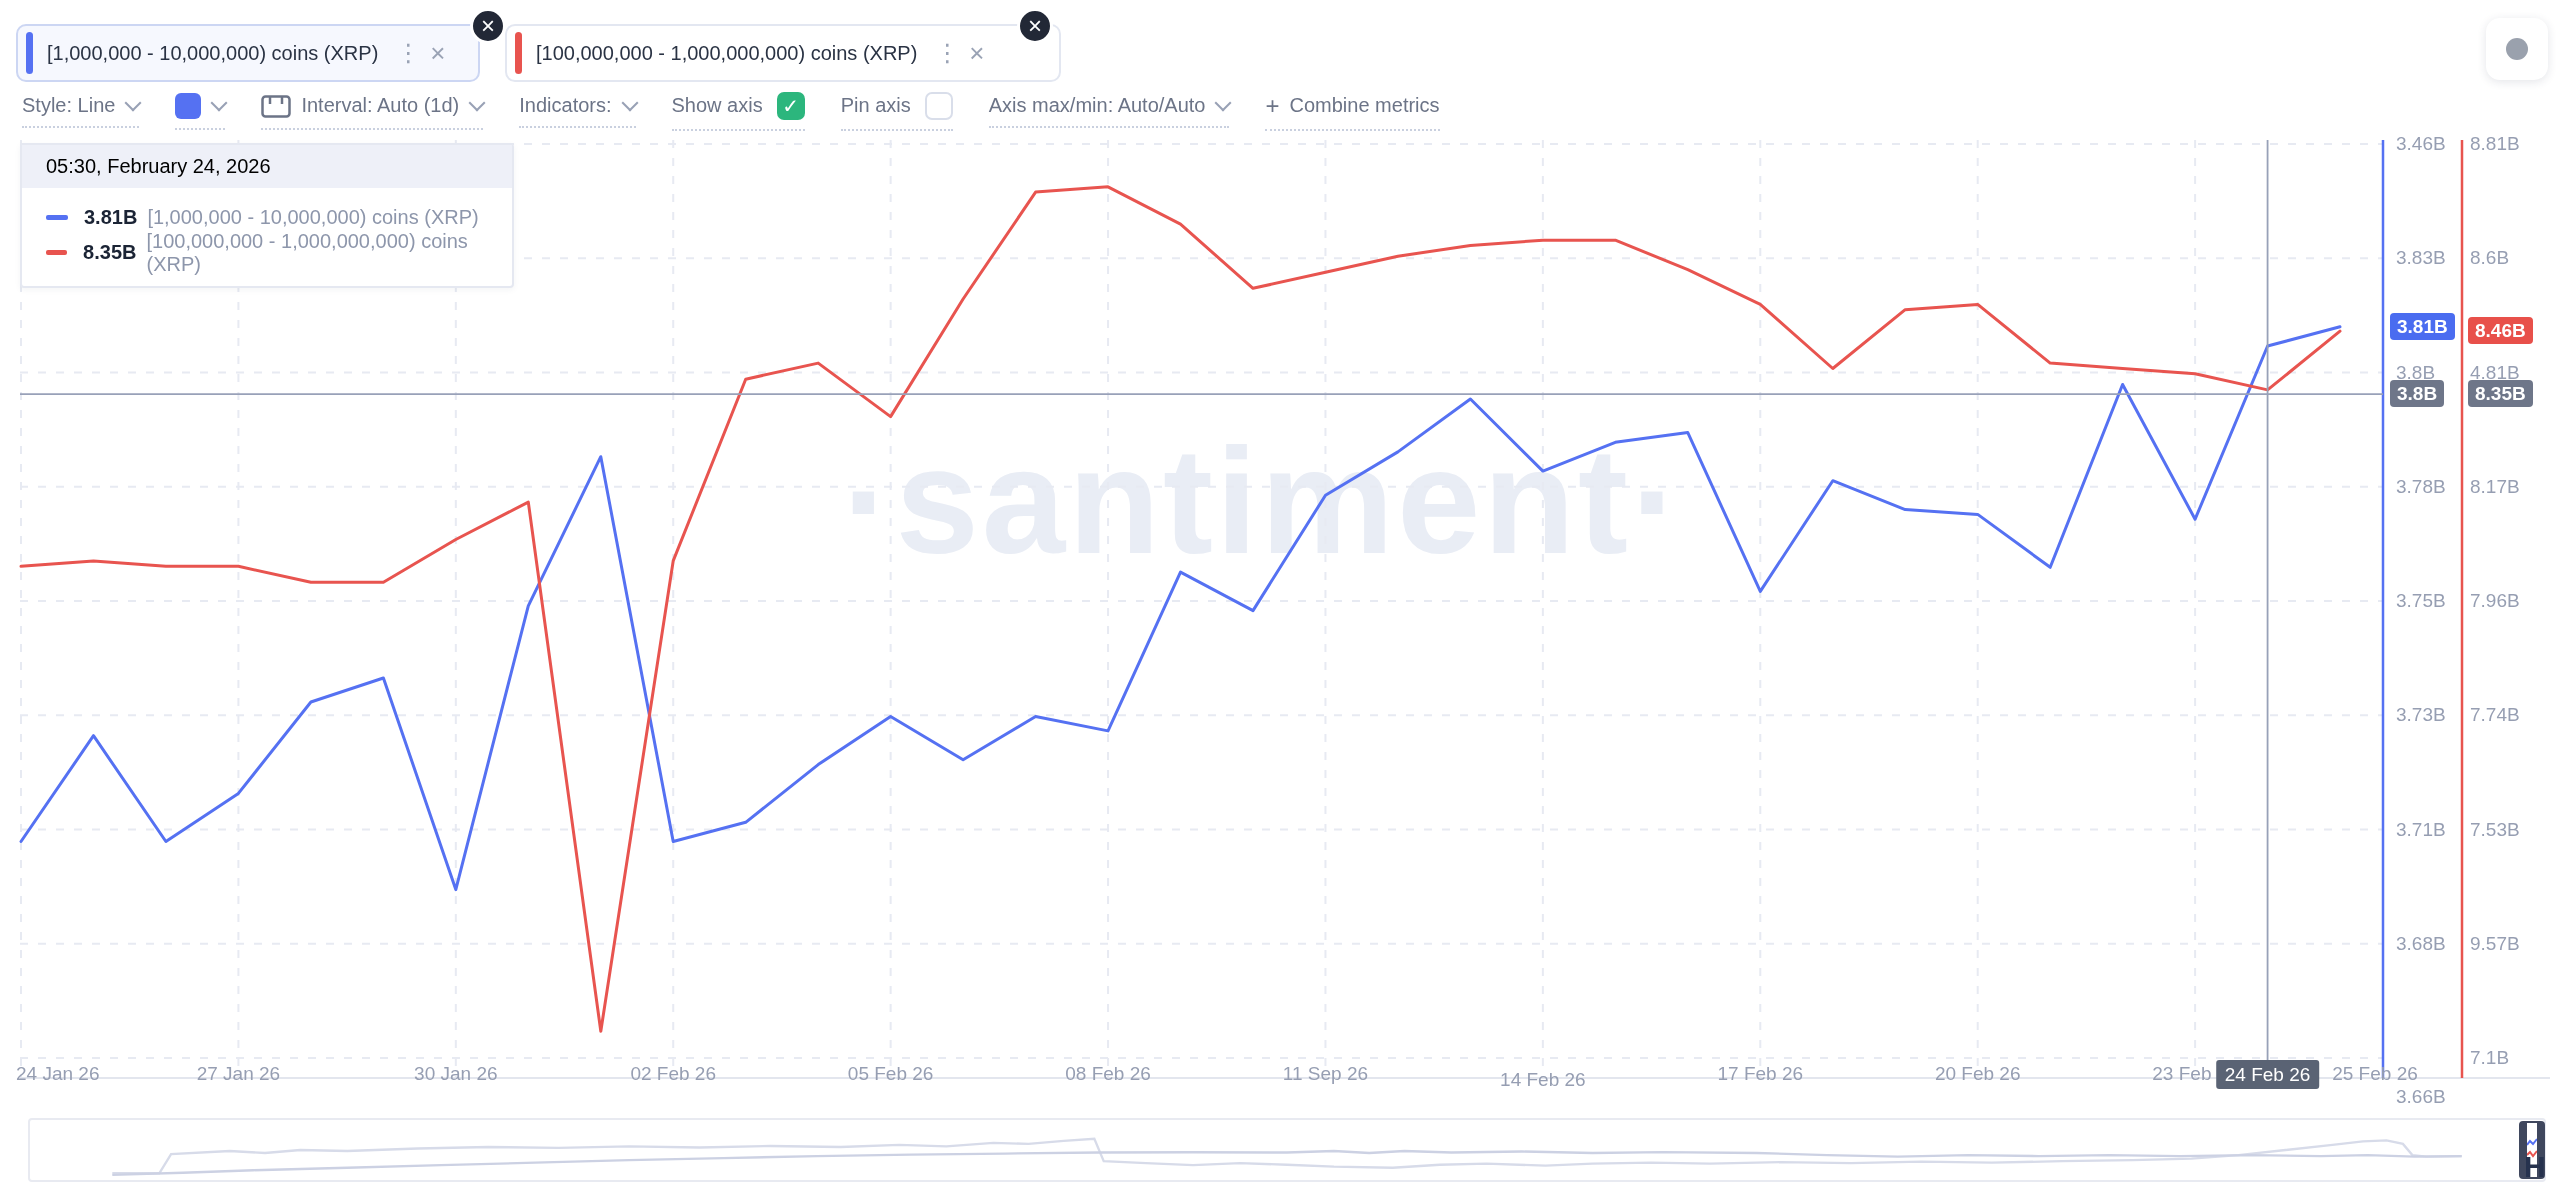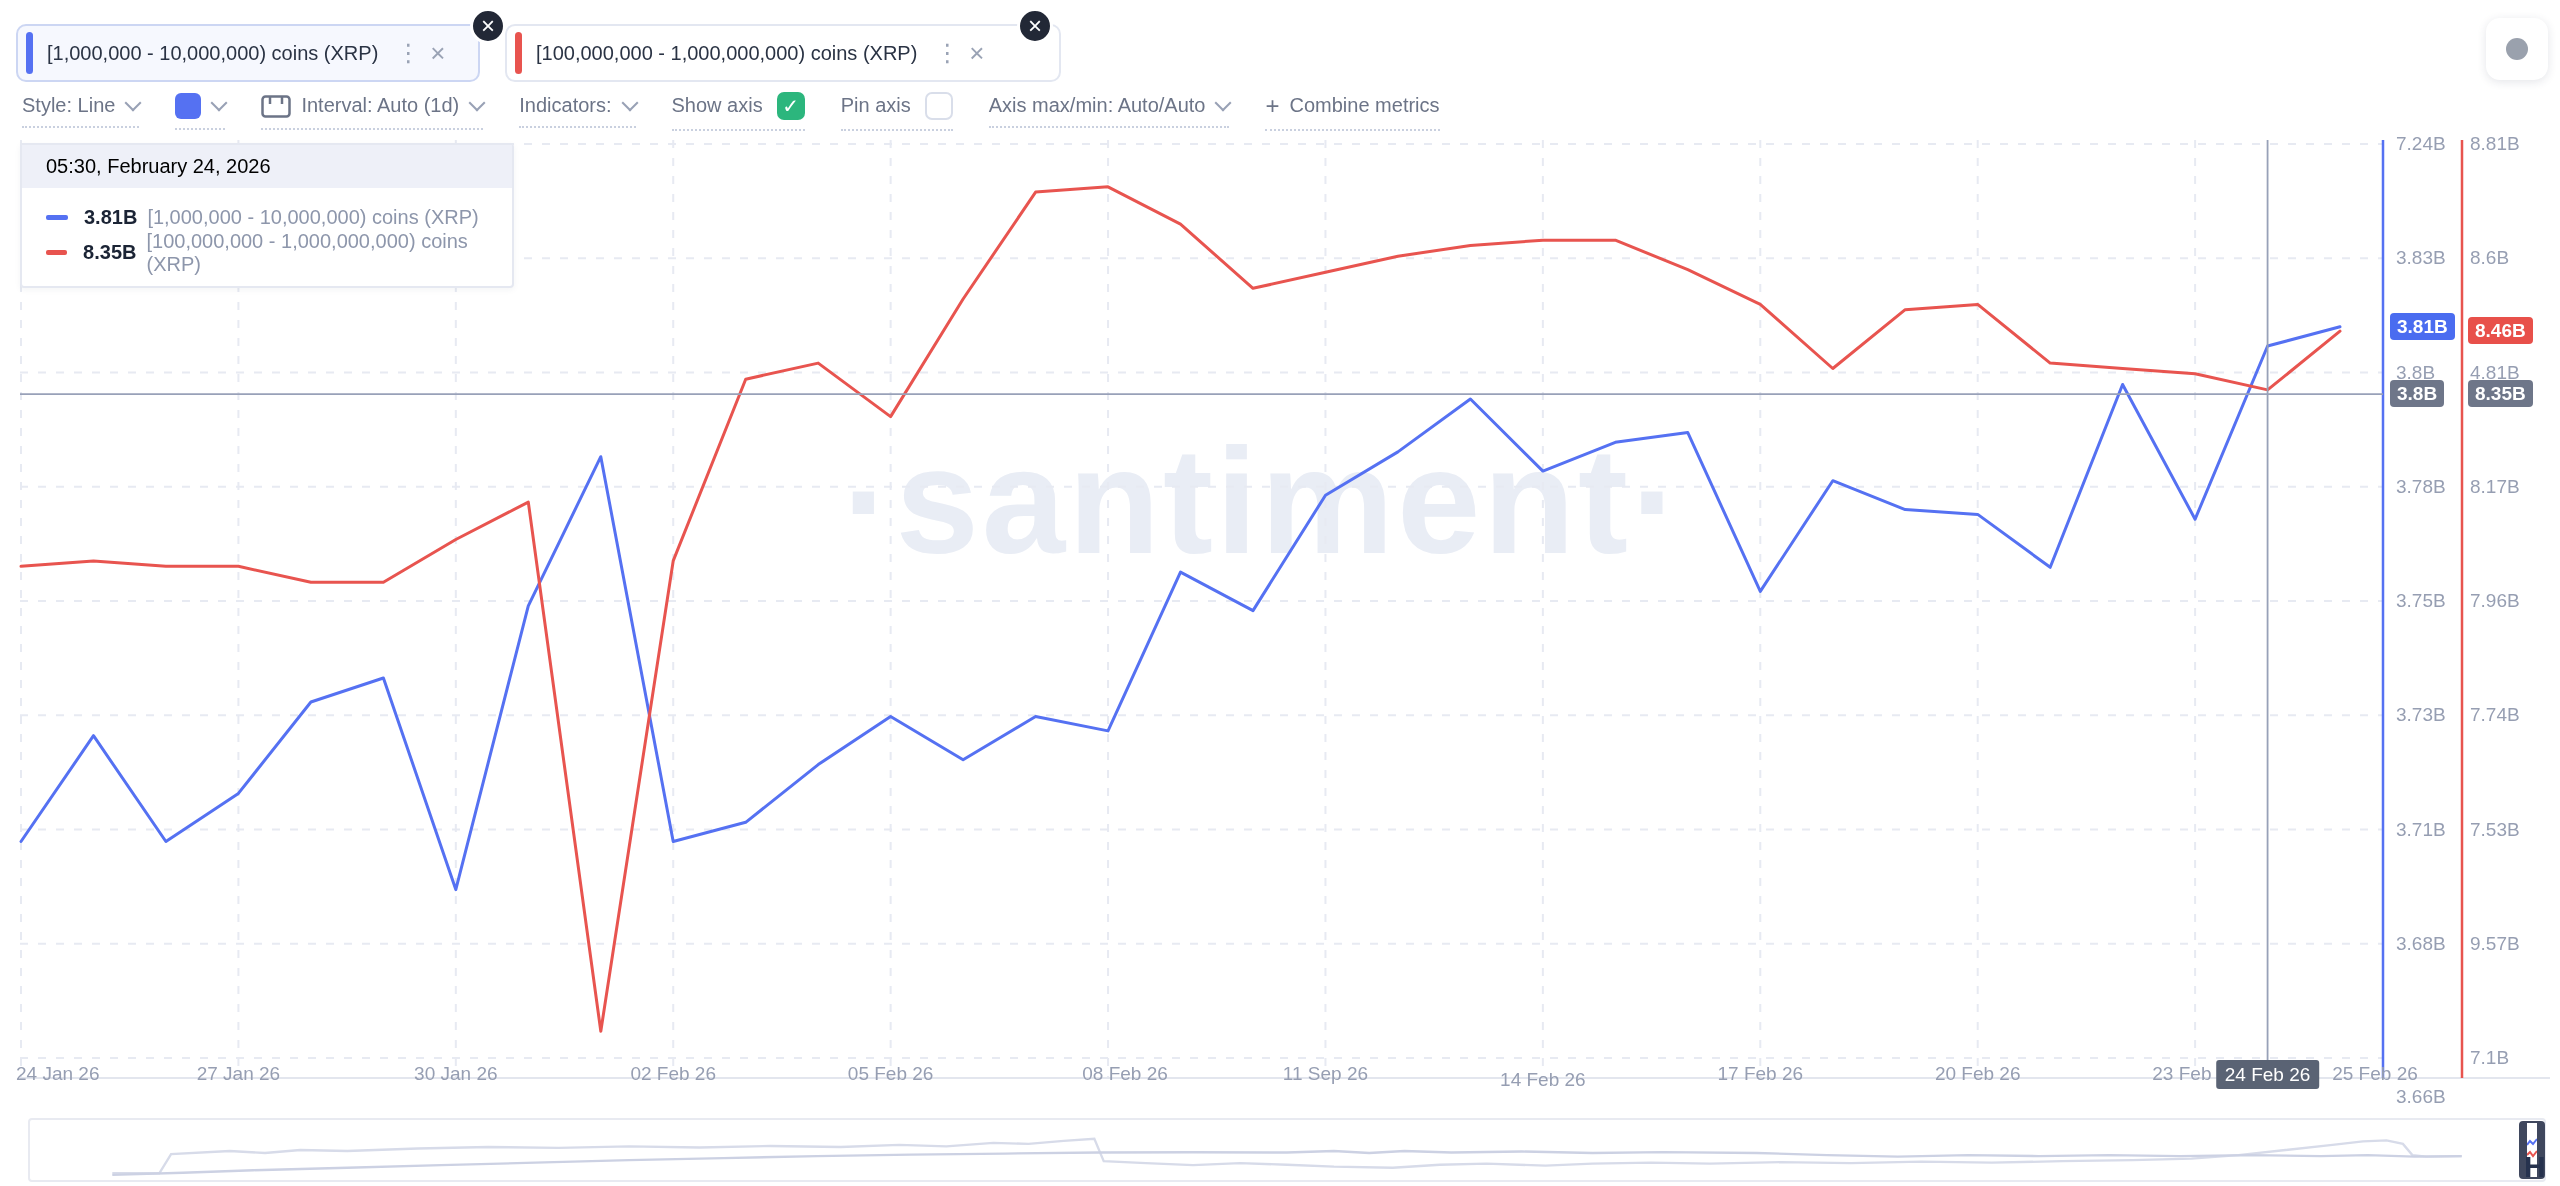--- a/index.html
+++ b/index.html
@@ -149,21 +149,21 @@
   <g id="g-series">
       <polyline points="21.0,841.5 93.5,735.7 165.9,841.5 238.4,793.4 310.9,702.0 383.4,678.0 455.8,889.6 528.3,605.8 600.8,456.7 673.2,841.5 745.7,822.3 818.2,764.6 890.6,716.5 963.1,759.7 1035.6,716.5 1108.0,730.9 1180.5,572.1 1253.0,610.6 1325.5,495.2 1397.9,451.9 1470.4,399.0 1542.9,471.1 1615.3,442.3 1687.8,432.6 1760.3,591.4 1832.8,480.7 1905.2,509.6 1977.7,514.4 2050.2,567.3 2122.6,384.5 2195.1,519.2 2267.6,346.0 2340.0,326.8" fill="none" stroke="#5571f2" stroke-width="3" stroke-linejoin="round" stroke-linecap="round"></polyline>
       <polyline points="21.0,566.3 93.5,560.9 165.9,566.3 238.4,566.3 310.9,582.3 383.4,582.3 455.8,539.5 528.3,502.1 600.8,1031.3 673.2,560.9 745.7,379.2 818.2,363.1 890.6,416.6 963.1,299.0 1035.6,192.1 1108.0,186.8 1180.5,224.2 1253.0,288.3 1325.5,272.3 1397.9,256.2 1470.4,245.6 1542.9,240.2 1615.3,240.2 1687.8,269.6 1760.3,304.4 1832.8,368.5 1905.2,309.7 1977.7,304.4 2050.2,363.1 2122.6,368.5 2195.1,373.8 2267.6,389.9 2340.0,331.1" fill="none" stroke="#e8544f" stroke-width="3" stroke-linejoin="round" stroke-linecap="round"></polyline>
     </g>
   <g id="g-cross">
       <line x1="2267.57" y1="140" x2="2267.57" y2="1078" stroke="#98a1b8" stroke-width="1.8"></line>
       <line x1="20" y1="394.1473684210529" x2="2383" y2="394.1473684210529" stroke="#98a1b8" stroke-width="1.8"></line>
     </g>
 </svg>
 <div id="yticks-left">
-    <span class="ytick" style="left: 2396px; top: 133px;">7.24B</span>
+    <span class="ytick" style="left: 2396px; top: 133px;">3.46B</span>
     <span class="ytick" style="left: 2396px; top: 247.25px;">3.83B</span>
     <span class="ytick" style="left: 2396px; top: 361.5px;">3.8B</span>
     <span class="ytick" style="left: 2396px; top: 475.75px;">3.78B</span>
     <span class="ytick" style="left: 2396px; top: 590px;">3.75B</span>
     <span class="ytick" style="left: 2396px; top: 704.25px;">3.73B</span>
     <span class="ytick" style="left: 2396px; top: 818.5px;">3.71B</span>
     <span class="ytick" style="left: 2396px; top: 932.75px;">3.68B</span>
     <span class="ytick" style="left: 2396px; top: 1086px;">3.66B</span>
   </div>
 <div id="yticks-right">
@@ -176,21 +176,21 @@
     <span class="ytick" style="left: 2470px; top: 818.5px;">7.53B</span>
     <span class="ytick" style="left: 2470px; top: 932.75px;">9.57B</span>
     <span class="ytick" style="left: 2470px; top: 1047px;">7.1B</span>
   </div>
 <div id="xticks">
     <span class="xtick" style="transform: none; left: 16px; top: 1063px;">24 Jan 26</span>
     <span class="xtick" style="left: 238.41px; top: 1063px;">27 Jan 26</span>
     <span class="xtick" style="left: 455.82px; top: 1063px;">30 Jan 26</span>
     <span class="xtick" style="left: 673.23px; top: 1063px;">02 Feb 26</span>
     <span class="xtick" style="left: 890.64px; top: 1063px;">05 Feb 26</span>
-    <span class="xtick" style="left: 1108.05px; top: 1063px; margin-left: 17px;">08 Feb 26</span>
+    <span class="xtick" style="left: 1108.05px; top: 1063px;">08 Feb 26</span>
     <span class="xtick" style="left: 1325.46px; top: 1063px;">11 Sep 26</span>
     <span class="xtick" style="left: 1542.87px; top: 1063px; margin-top: 6px;">14 Feb 26</span>
     <span class="xtick" style="left: 1760.28px; top: 1063px;">17 Feb 26</span>
     <span class="xtick" style="left: 1977.69px; top: 1063px;">20 Feb 26</span>
     <span class="xtick" style="left: 2195.1px; top: 1063px;">23 Feb 26</span>
     <span class="xtick" style="left: 2375px; top: 1063px;">25 Feb 26</span>
   </div>
 
 <div class="axis-badge" id="badge-left-last" style="background: rgb(74, 108, 240); left: 2390px; top: 312.8px;">3.81B</div>
 <div class="axis-badge" id="badge-left-cross" style="background: rgb(110, 118, 137); left: 2390px; top: 380.147px;">3.8B</div>

